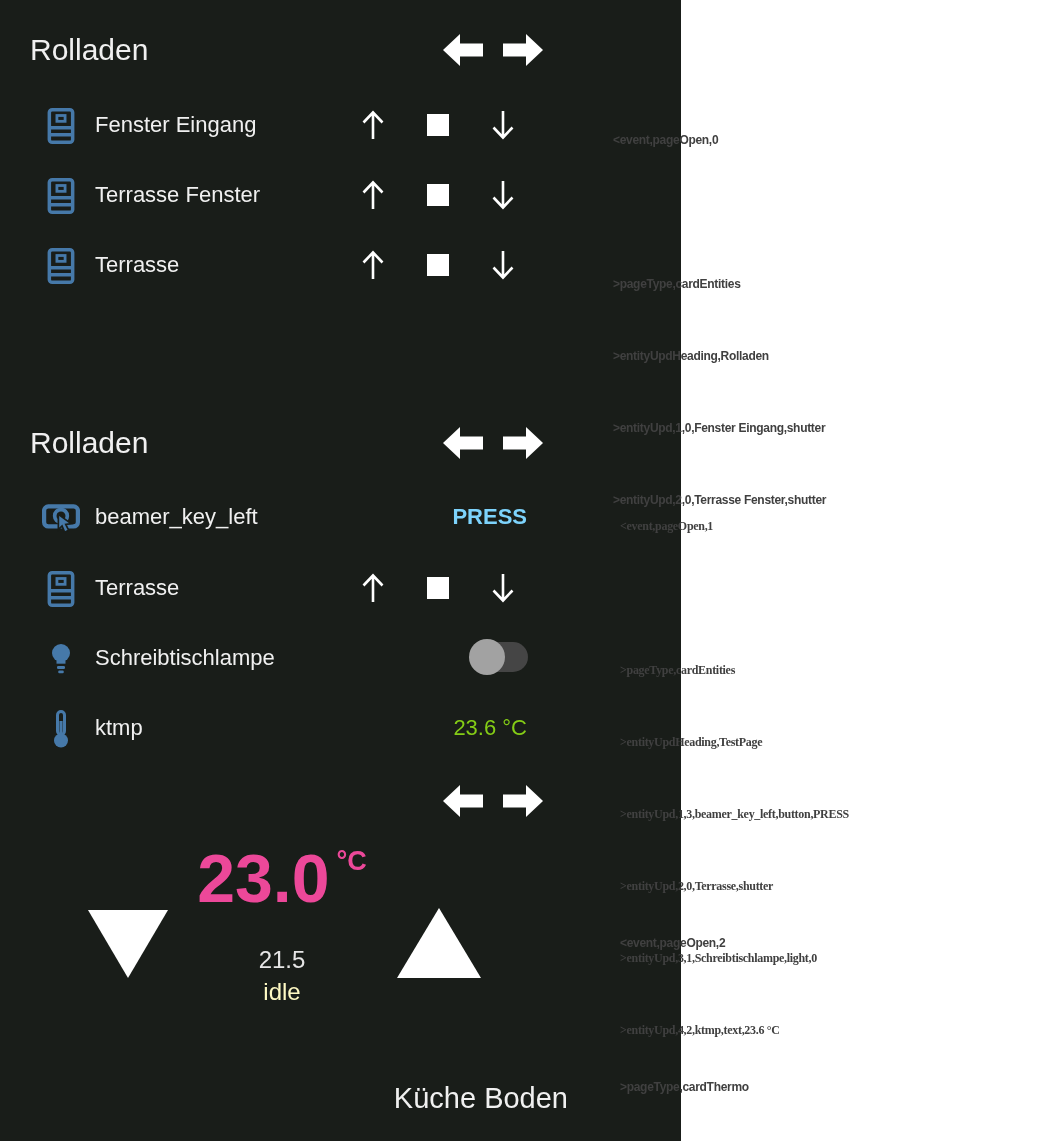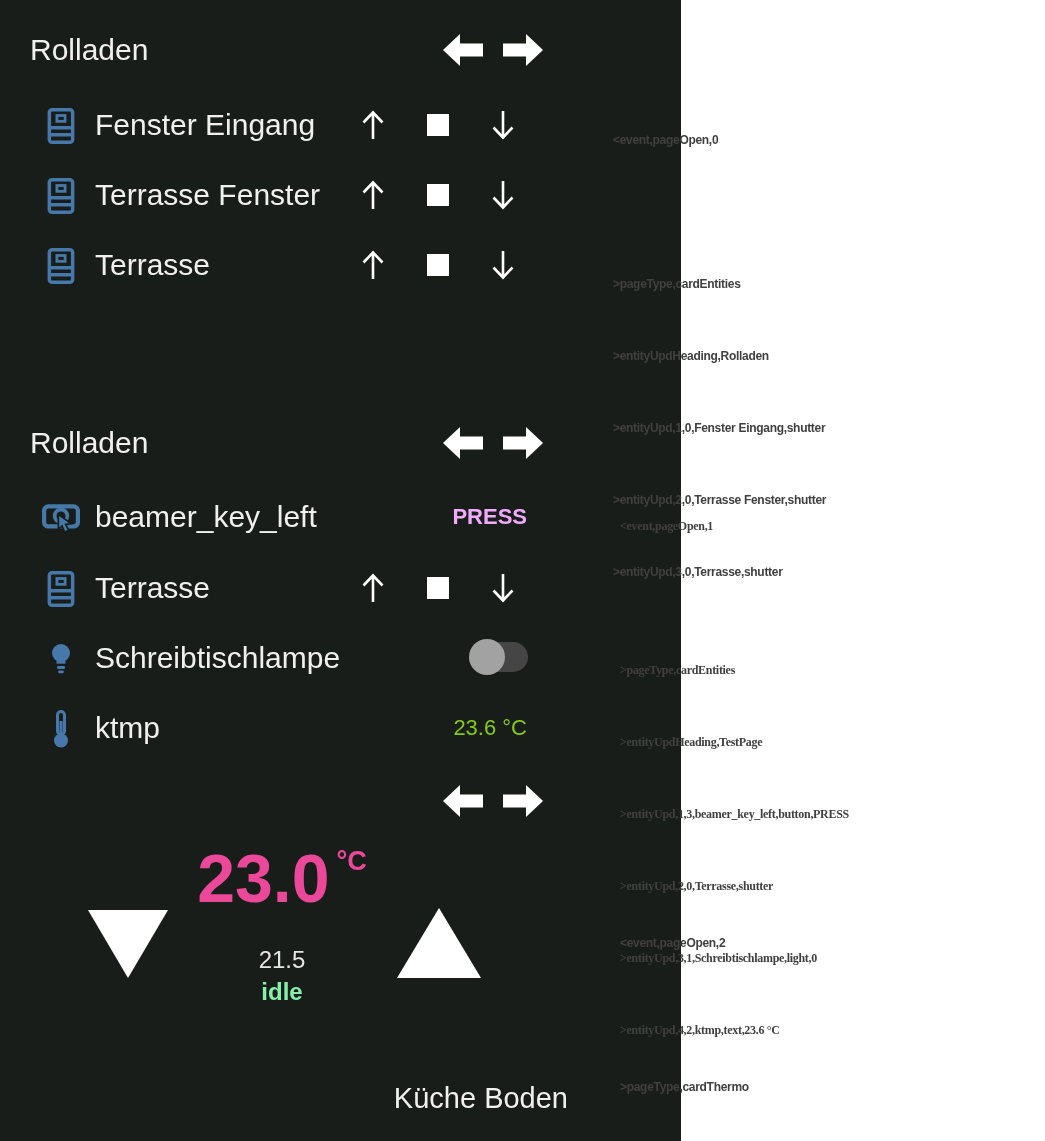--- a/index.html
+++ b/index.html
@@ -15,49 +15,49 @@
     font-size:30px;color:#f0f0f0;white-space:nowrap;
   }
   .nav-btn{position:absolute;width:40px;height:36px;cursor:pointer;}
   .nav-left{left:443px;}
   .nav-right{left:503px;}
 
   .erow{position:absolute;left:0;width:564px;height:60px;}
   .eicon{position:absolute;left:42px;top:11px;width:38px;height:40px;
          display:flex;align-items:center;justify-content:center;}
   .elabel{position:absolute;left:95px;top:0;height:60px;line-height:60px;
-          font-size:30px;color:#f0f0f0;white-space:nowrap;}
+          font-size:22px;color:#f0f0f0;white-space:nowrap;}
   .ctl{position:absolute;top:13px;width:28px;height:34px;display:flex;
        align-items:center;justify-content:center;cursor:pointer;}
   .ctl-up{left:359px;}
   .ctl-stop{left:426px;width:24px;}
   .ctl-down{left:489px;}
   .stop-sq{width:22px;height:22px;background:#ffffff;}
 
   .evalue{position:absolute;right:37px;top:0;height:60px;line-height:60px;
           font-size:22px;color:#84cc16;white-space:nowrap;}
-  .evalue.press{color:#f0abfc;font-weight:600;cursor:pointer;}
+  .evalue.press{color:#7dd3fc;font-weight:600;cursor:pointer;}
 
   .toggle{position:absolute;left:473px;top:14px;width:55px;height:30px;cursor:pointer;}
   .toggle-track{position:absolute;left:0;top:0;width:55px;height:30px;border-radius:15px;background:#454545;}
   .toggle-knob{position:absolute;left:-4px;top:-3px;width:36px;height:36px;border-radius:50%;background:#a2a2a2;}
 
   
   .thermo-temp{
     position:absolute;left:95px;top:842px;width:374px;text-align:center;
     color:#ec4899;font-size:68px;font-weight:700;line-height:72px;white-space:nowrap;
   }
   .thermo-unit{font-size:27px;font-weight:700;position:relative;top:-32px;margin-left:7px;}
   .tri-btn{position:absolute;cursor:pointer;line-height:0;}
   .tri-down{left:88px;top:910px;}
   .tri-up{left:397px;top:908px;}
   .thermo-target{position:absolute;left:0;top:946px;width:564px;text-align:center;
                  font-size:24px;color:#e5e5e5;}
   .thermo-state{position:absolute;left:0;top:978px;width:564px;text-align:center;
-                font-size:24px;color:#86efac;font-weight:bold;}
+                font-size:24px;color:#fef9c3;}
   .thermo-name{position:absolute;left:4px;top:1082px;width:564px;text-align:right;
                font-size:29px;color:#f0f0f0;}
 
   
   .proto{position:absolute;color:#404040;font-size:12px;line-height:24px;
          font-weight:bold;letter-spacing:-0.3px;white-space:pre;}
   .proto-line{min-height:24px;}
   .proto-1{left:613px;top:80px;}
   .proto-2{left:620px;top:466px;font-family:Liberation Serif, serif;}
   .proto-3{left:620px;top:883px;}
@@ -262,21 +262,20 @@
   <div class="thermo-name">Küche Boden</div>
 </div>
 
 <div class="proto proto-1">
   <div class="proto-line">&lt;event,pageOpen,0</div>
   <div class="proto-line"></div>
   <div class="proto-line">&gt;pageType,cardEntities</div>
   <div class="proto-line">&gt;entityUpdHeading,Rolladen</div>
   <div class="proto-line">&gt;entityUpd,1,0,Fenster Eingang,shutter</div>
   <div class="proto-line">&gt;entityUpd,2,0,Terrasse Fenster,shutter</div>
-  <div class="proto-line">&gt;entityUpd,3,0,Terrasse,shutter</div>
 </div>
 
 <div class="proto proto-2">
   <div class="proto-line">&lt;event,pageOpen,1</div>
   <div class="proto-line"></div>
   <div class="proto-line">&gt;pageType,cardEntities</div>
   <div class="proto-line">&gt;entityUpdHeading,TestPage</div>
   <div class="proto-line">&gt;entityUpd,1,3,beamer_key_left,button,PRESS</div>
   <div class="proto-line">&gt;entityUpd,2,0,Terrasse,shutter</div>
   <div class="proto-line">&gt;entityUpd,3,1,Schreibtischlampe,light,0</div>

